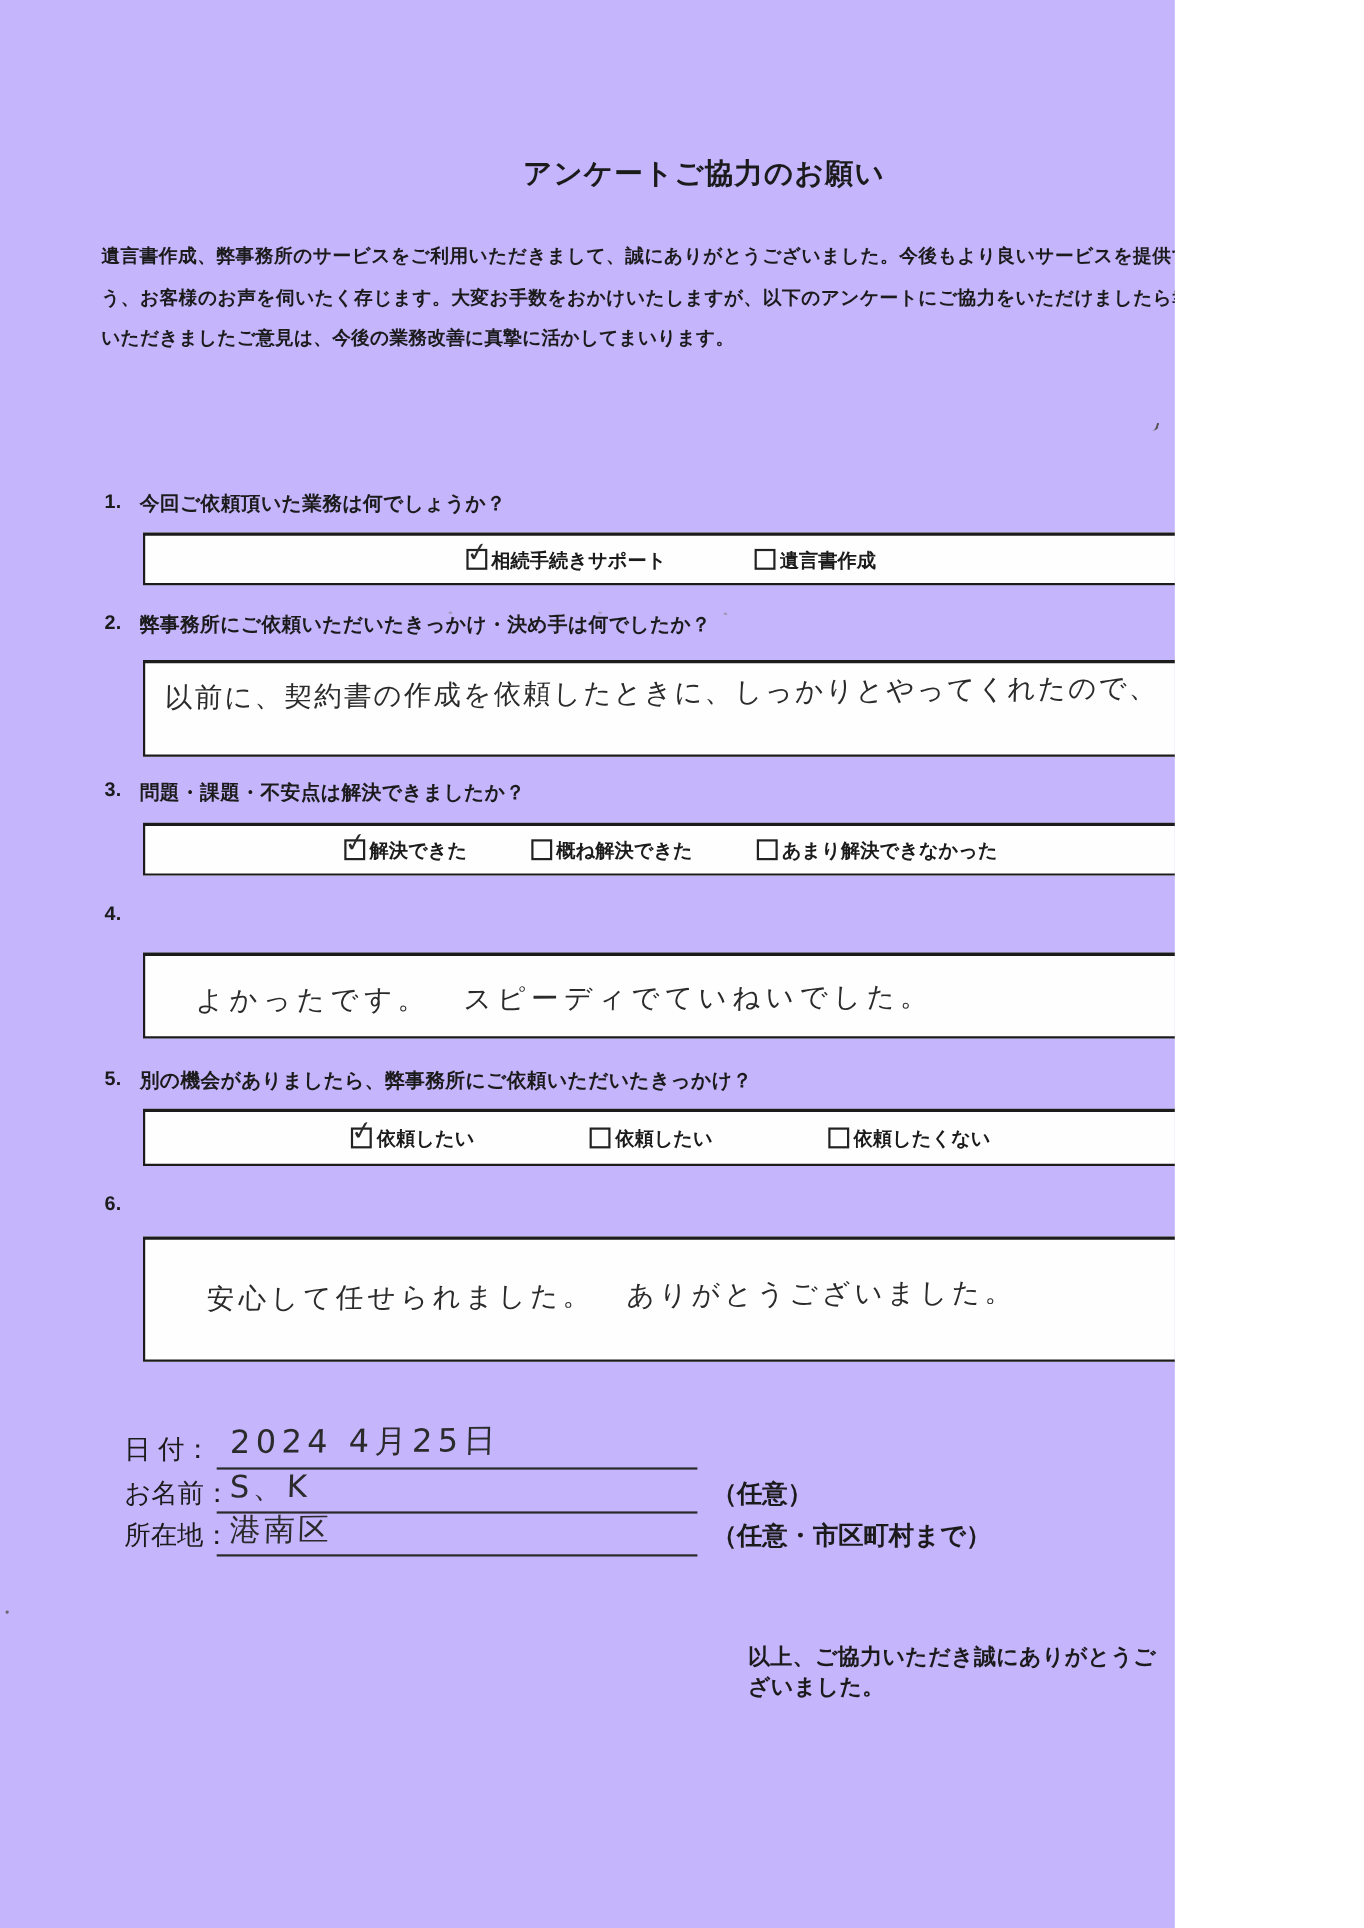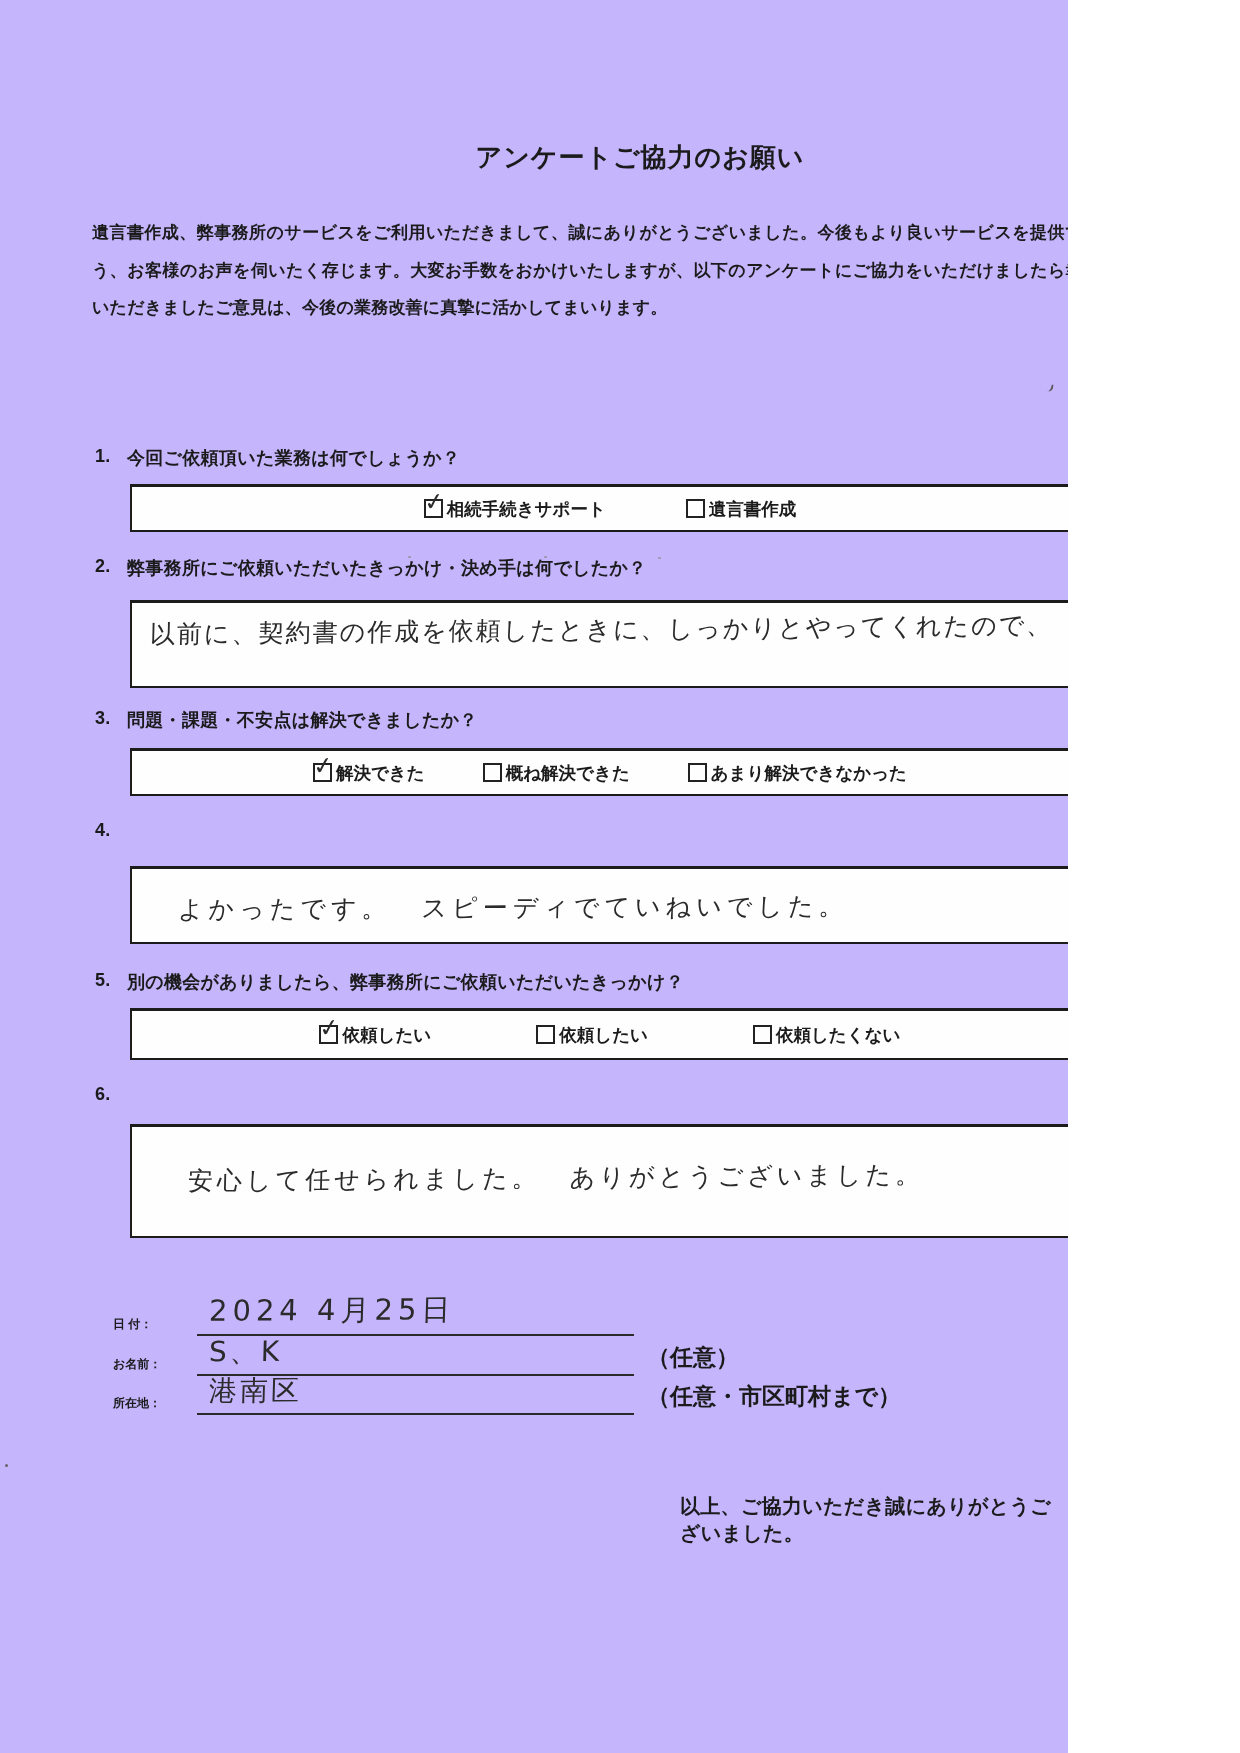--- a/index.html
+++ b/index.html
@@ -50,21 +50,21 @@
     position:absolute; color:#2b2b2b; font-weight:400;
     white-space:nowrap; font-family:"DejaVu Sans","Liberation Sans",sans-serif;
   }
   .hand-q2 { left:18px; top:10px; font-size:25px; letter-spacing:2px; transform:rotate(-0.6deg) skewX(-2deg); }
   .hand-q4 { left:46px; top:22px; font-size:25px; letter-spacing:5px; transform:rotate(-0.3deg) skewX(-2deg); }
   .hand-q6 { left:56px; top:34px; font-size:25px; letter-spacing:4px; transform:rotate(-0.5deg) skewX(-2deg); }
   .field-row {
     position:absolute; left:113px; height:36px;
     display:flex; align-items:flex-end;
   }
-  .field-label { font-size:12px; font-weight:700; width:84px; flex:0 0 84px; padding-bottom:3px; white-space:nowrap; }
+  .field-label { font-size:24px; font-weight:400; width:84px; flex:0 0 84px; padding-bottom:3px; white-space:nowrap; }
   .field-line {
     position:relative; display:inline-block;
     width:437px; height:36px; border-bottom:2.5px solid #2a2a2a;
   }
   .field-value { left:12px; bottom:3px; font-size:28px; letter-spacing:3px; transform:rotate(-0.4deg) skewX(-2deg); }
   .field-value.date { font-size:29px; letter-spacing:5px; }
   .field-note { font-size:23px; font-weight:700; margin-left:13px; padding-bottom:3px; white-space:nowrap; }
   .closing {
     position:absolute; left:680px; top:1493px;
     font-size:20px; font-weight:700; letter-spacing:0.3px;

